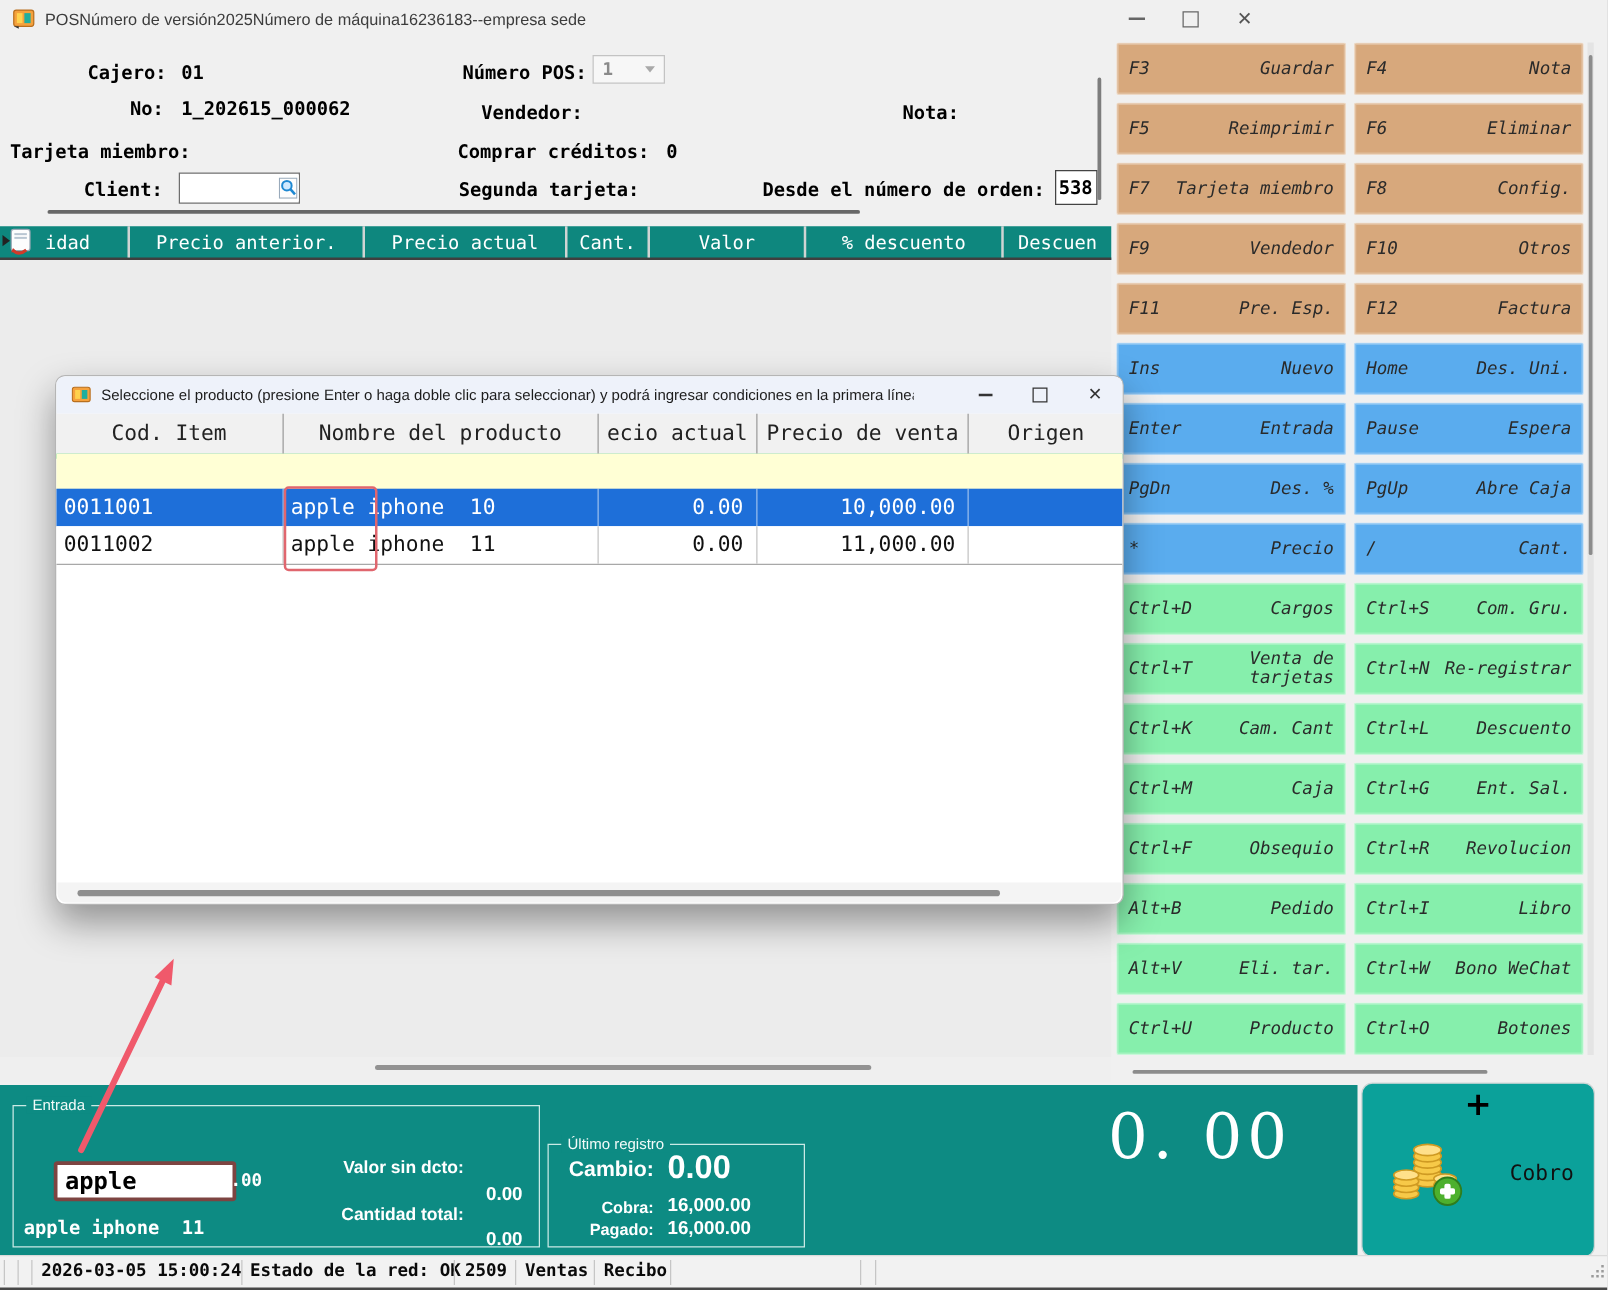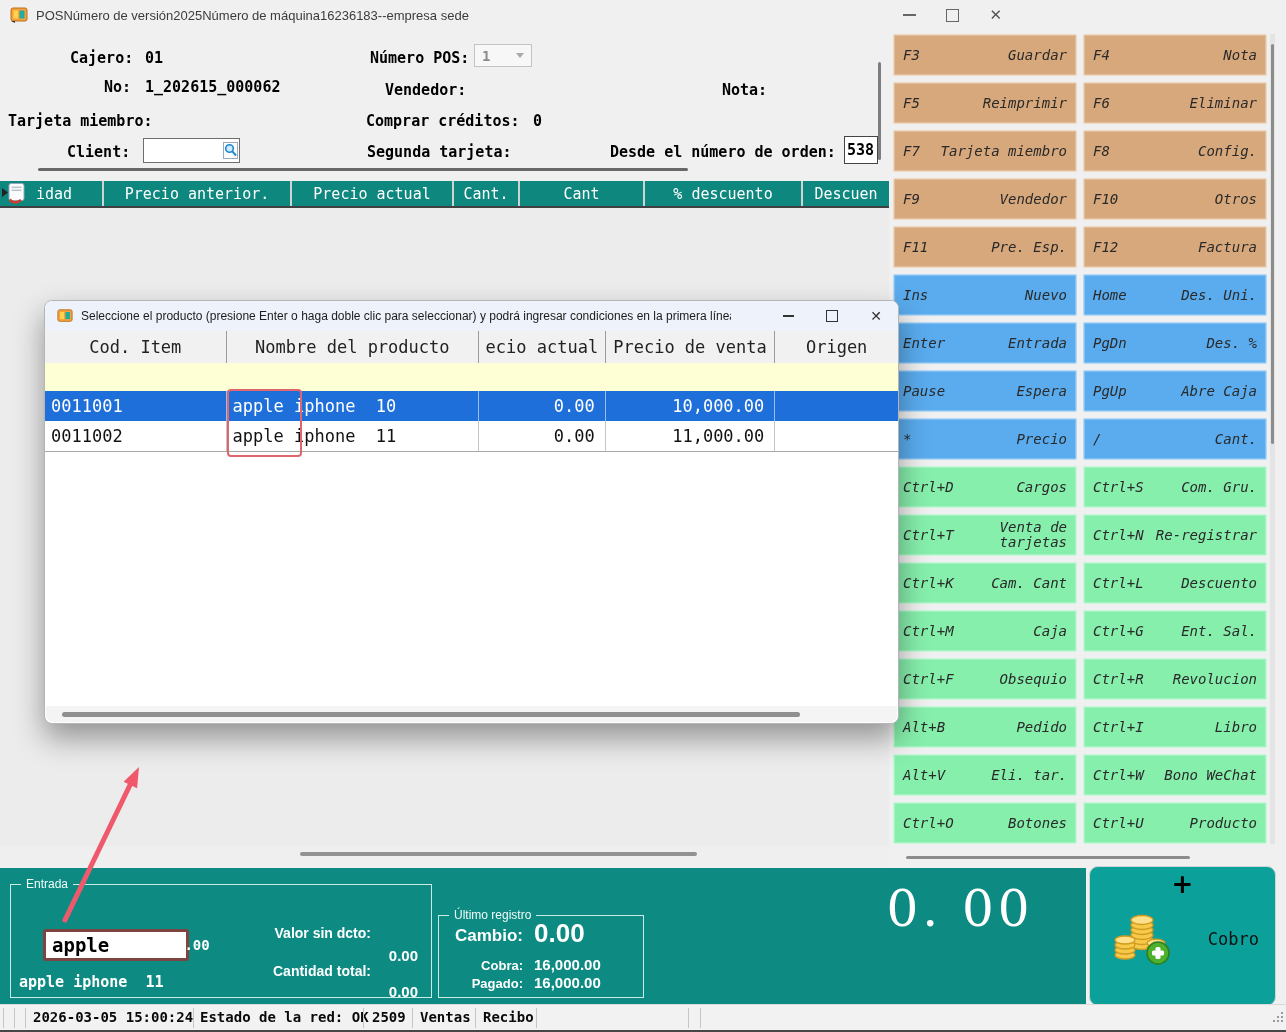--- a/index.html
+++ b/index.html
@@ -164,21 +164,21 @@
   <input id="orden-input" class="tinput" value="538" style="">
 
   <div class="abs hscroll-thumb-top"></div>
   <div class="abs vscroll-mini"></div>
 
   <div id="grid-header" class="abs">
     <div class="gcell gc1">idad</div>
     <div class="gcell gc2">Precio anterior.</div>
     <div class="gcell gc3">Precio actual</div>
     <div class="gcell gc4">Cant.</div>
-    <div class="gcell gc5">Cant</div>
+    <div class="gcell gc5">Valor</div>
     <div class="gcell gc6">% descuento</div>
     <div class="gcell gc7">Descuen</div>
   </div>
   <svg id="grid-row-icon" class="abs" width="30" height="23" viewBox="0 0 30 23">
     <path d="M1 6 L7 10.5 L1 15 Z" fill="#222"></path>
     <rect x="8" y="1.5" width="15" height="17" rx="2" fill="#fdfdfd" stroke="#9aa8b5"></rect>
     <rect x="10.5" y="4.5" width="10" height="1.6" fill="#b9c6d2"></rect>
     <rect x="10.5" y="7.5" width="10" height="1.6" fill="#b9c6d2"></rect>
     <path d="M9 18 q5 5 11 0" fill="none" stroke="#d23b2a" stroke-width="2.4"></path>
     <path d="M8 20 l4 -1 l-2.6 -2.6 Z" fill="#d23b2a"></path>
@@ -237,28 +237,28 @@
     </div>
       <div class="fkey blue">
       <span class="fkey-key">Home</span>
       <span class="fkey-label">Des. Uni.</span>
     </div>
       <div class="fkey blue">
       <span class="fkey-key">Enter</span>
       <span class="fkey-label">Entrada</span>
     </div>
       <div class="fkey blue">
+      <span class="fkey-key">Pause</span>
+      <span class="fkey-label">Espera</span>
+    </div>
+      <div class="fkey blue">
       <span class="fkey-key">PgDn</span>
       <span class="fkey-label">Des. %</span>
     </div>
       <div class="fkey blue">
-      <span class="fkey-key">Pause</span>
-      <span class="fkey-label">Espera</span>
-    </div>
-      <div class="fkey blue">
       <span class="fkey-key">PgUp</span>
       <span class="fkey-label">Abre Caja</span>
     </div>
       <div class="fkey blue">
       <span class="fkey-key">*</span>
       <span class="fkey-label">Precio</span>
     </div>
       <div class="fkey blue">
       <span class="fkey-key">/</span>
       <span class="fkey-label">Cant.</span>
@@ -313,26 +313,26 @@
     </div>
       <div class="fkey gray">
       <span class="fkey-key">Alt+V</span>
       <span class="fkey-label">Eli. tar.</span>
     </div>
       <div class="fkey gray">
       <span class="fkey-key">Ctrl+W</span>
       <span class="fkey-label">Bono WeChat</span>
     </div>
       <div class="fkey gray">
+      <span class="fkey-key">Ctrl+U</span>
+      <span class="fkey-label">Producto</span>
+    </div>
+      <div class="fkey gray">
       <span class="fkey-key">Ctrl+O</span>
       <span class="fkey-label">Botones</span>
-    </div>
-      <div class="fkey gray">
-      <span class="fkey-key">Ctrl+U</span>
-      <span class="fkey-label">Producto</span>
     </div>
     </div>
   <div class="abs vtrack"></div>
   <div class="abs vthumb"></div>
 
   <div id="dialog" class="abs">
     <div id="dialog-titlebar">
       <svg width="16" height="16" viewBox="0 0 18 18">
         <rect x="1" y="2" width="16" height="13" rx="2" fill="#f5a13c" stroke="#b86f1e"></rect>
         <rect x="3.5" y="4.5" width="4.5" height="8" fill="#ffd24d"></rect>

